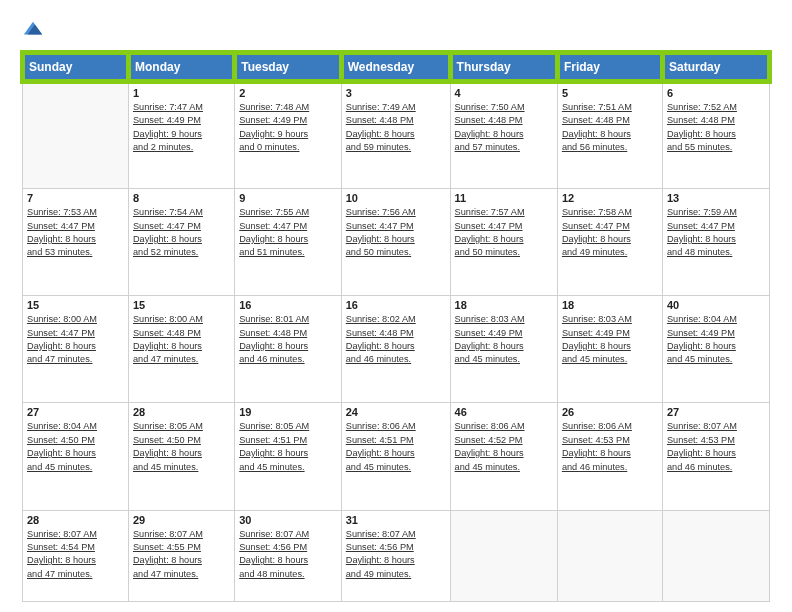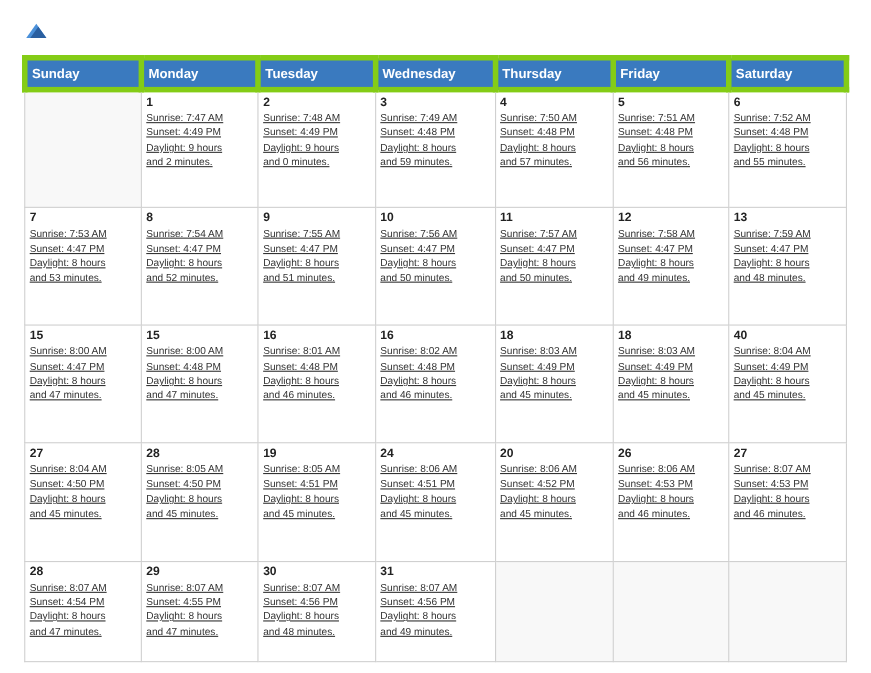--- a/index.html
+++ b/index.html
@@ -233,21 +233,21 @@
           </td>
           <td>
             <div class="day-number">19</div>
             <div class="day-info">Sunrise: 8:05 AM<br>Sunset: 4:51 PM<br>Daylight: 8 hours<br>and 45 minutes.</div>
           </td>
           <td>
             <div class="day-number">24</div>
             <div class="day-info">Sunrise: 8:06 AM<br>Sunset: 4:51 PM<br>Daylight: 8 hours<br>and 45 minutes.</div>
           </td>
           <td>
-            <div class="day-number">20</div>
+            <div class="day-number">46</div>
             <div class="day-info">Sunrise: 8:06 AM<br>Sunset: 4:52 PM<br>Daylight: 8 hours<br>and 45 minutes.</div>
           </td>
           <td>
             <div class="day-number">26</div>
             <div class="day-info">Sunrise: 8:06 AM<br>Sunset: 4:53 PM<br>Daylight: 8 hours<br>and 46 minutes.</div>
           </td>
           <td>
             <div class="day-number">27</div>
             <div class="day-info">Sunrise: 8:07 AM<br>Sunset: 4:53 PM<br>Daylight: 8 hours<br>and 46 minutes.</div>
           </td>

